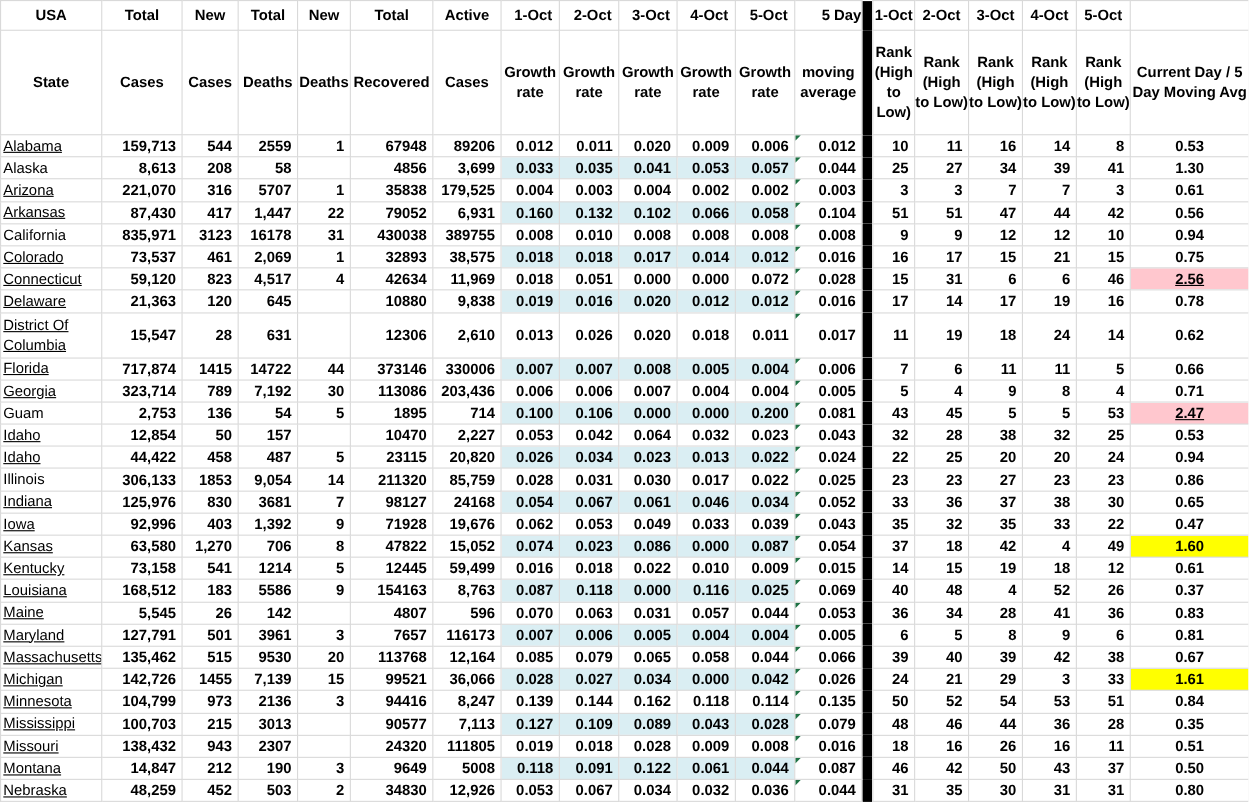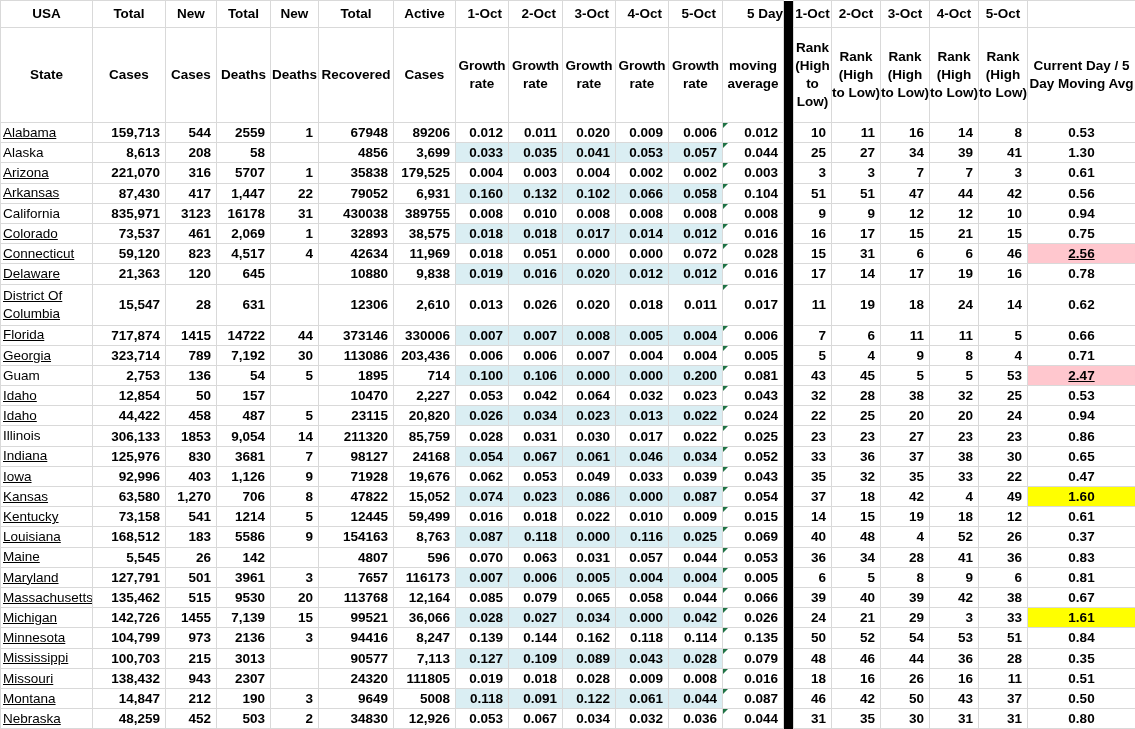--- a/index.html
+++ b/index.html
@@ -458,21 +458,21 @@
     <td class="num rank">36</td>
     <td class="num rank">37</td>
     <td class="num rank">38</td>
     <td class="num rank">30</td>
     <td class="ratio">0.65</td>
   </tr>
         <tr>
     <td class="state"><span class="u">Iowa</span></td>
     <td class="num">92,996</td>
     <td class="num">403</td>
-    <td class="num">1,126</td>
+    <td class="num">1,392</td>
     <td class="num">9</td>
     <td class="num">71928</td>
     <td class="num">19,676</td>
     <td class="num g">0.062</td>
     <td class="num g">0.053</td>
     <td class="num g">0.049</td>
     <td class="num g">0.033</td>
     <td class="num g">0.039</td>
     <td class="num tri">0.043</td>
     <td class="divider"></td>

